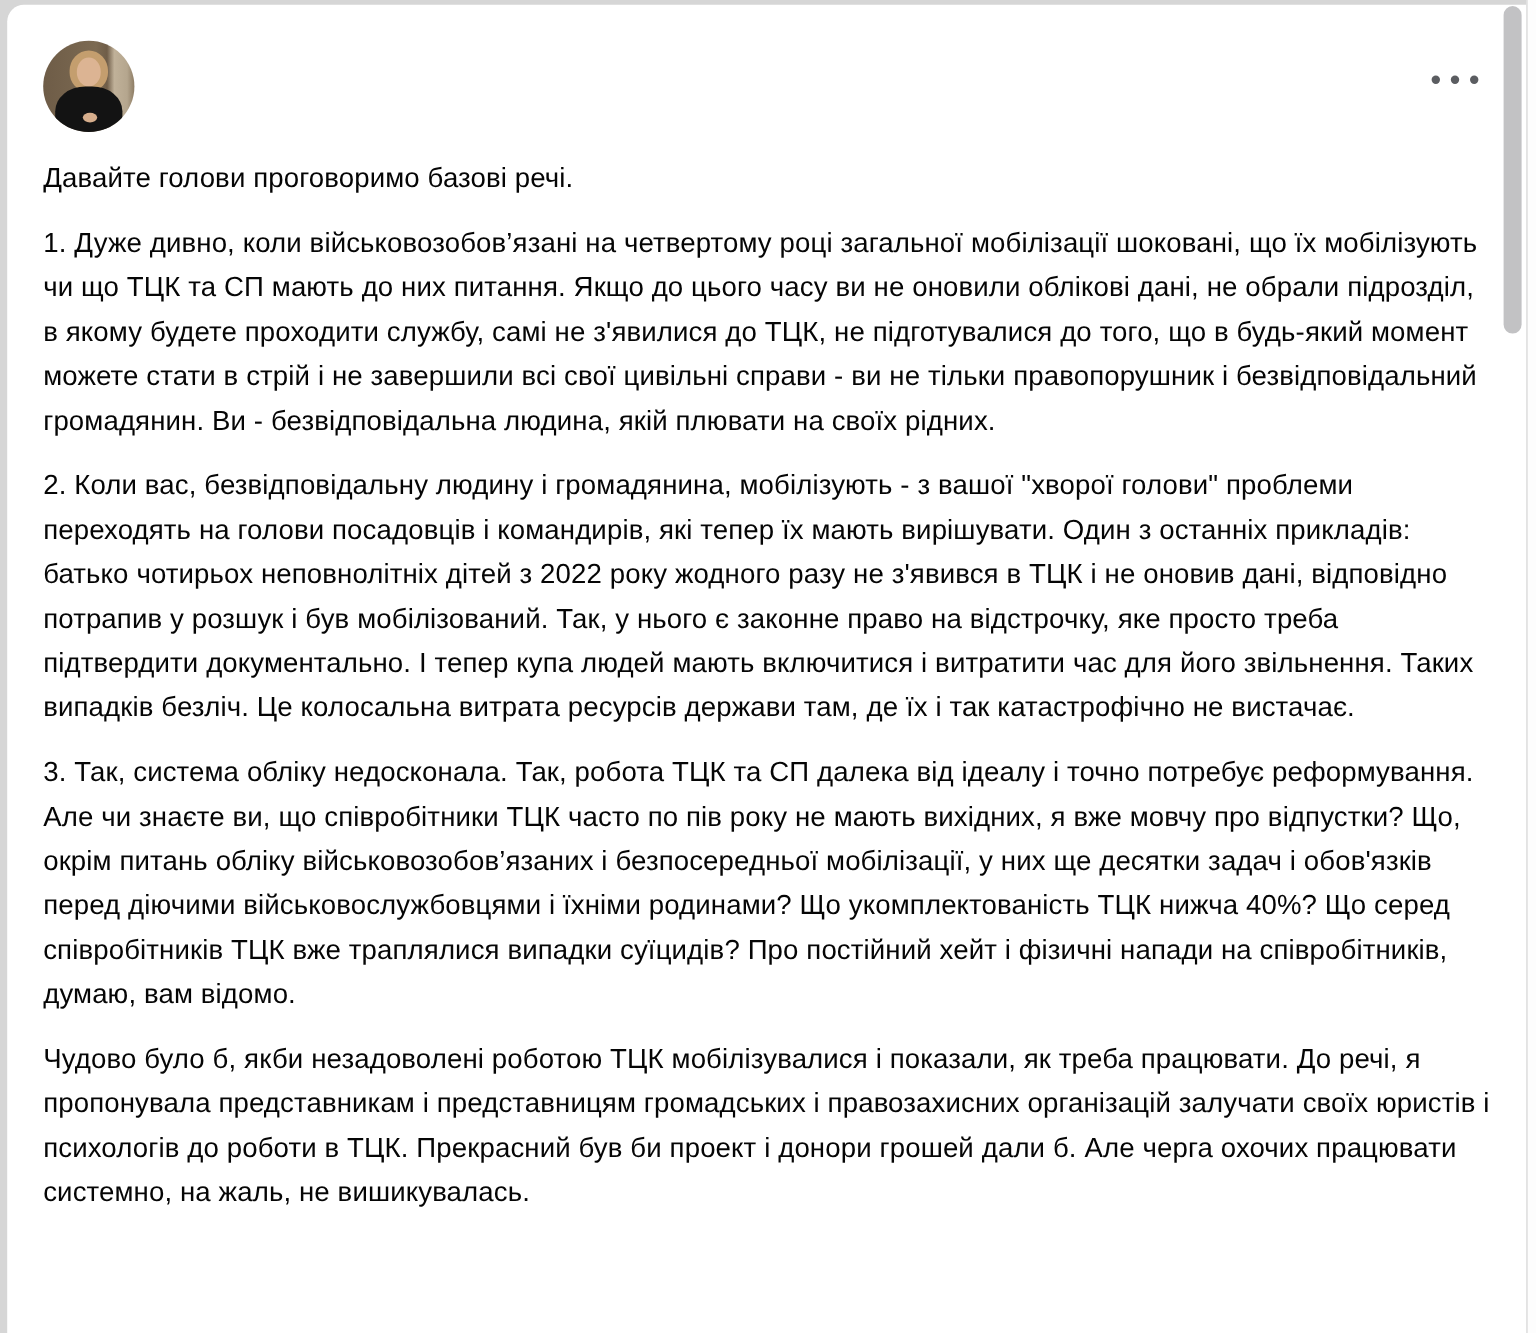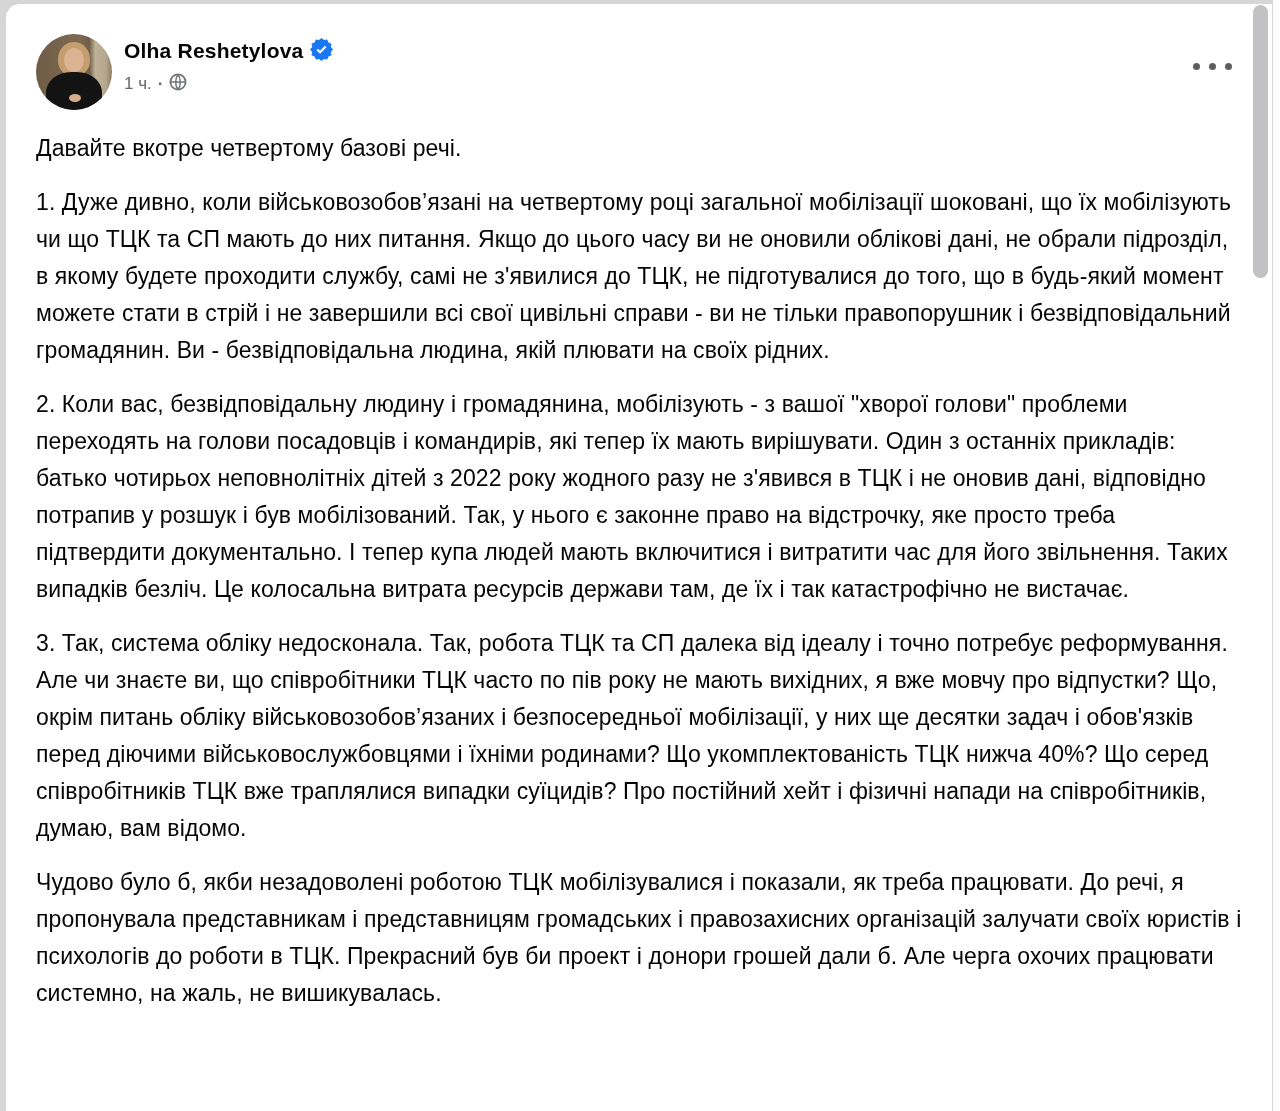--- a/index.html
+++ b/index.html
@@ -132,51 +132,30 @@
 <div class="card">
 
   <div class="header">
     <div class="avatar">
       <span class="hair"></span>
       <span class="face"></span>
       <span class="body"></span>
       <span class="hands"></span>
     </div>
 
-    <div class="header-text">
-      <div class="name-row">
-        <span class="author">Olha Reshetylova</span>
-        <span class="badge">
-          <svg width="23" height="23" viewBox="0 0 24 24">
-            <path fill="#1877f2" d="M12 0l2.6 2.2 3.3-.7 1.4 3.1 3.1 1.4-.7 3.3L24 12l-2.3 2.7.7 3.3-3.1 1.4-1.4 3.1-3.3-.7L12 24l-2.6-2.2-3.3.7-1.4-3.1-3.1-1.4.7-3.3L0 12l2.3-2.7-.7-3.3 3.1-1.4L6.1 1.5l3.3.7z"></path>
-            <path fill="#ffffff" d="M10.5 16.4L6.8 12.7l1.55-1.55 2.15 2.15 5.15-5.15 1.55 1.55z"></path>
-          </svg>
-        </span>
-      </div>
-      <div class="meta-row">
-        <span class="timestamp">1 ч.</span>
-        <span class="sep">·</span>
-        <span class="globe">
-          <svg width="18" height="18" viewBox="0 0 18 18">
-            <circle cx="9" cy="9" r="7.6" fill="none" stroke="#72757a" stroke-width="1.8"></circle>
-            <path d="M1.4 9h15.2 M9 1.4c3.1 3.6 3.1 11.6 0 15.2 M9 1.4c-3.1 3.6-3.1 11.6 0 15.2" fill="none" stroke="#72757a" stroke-width="1.5"></path>
-          </svg>
-        </span>
-      </div>
-    </div>
 
     <div class="more-btn">
       <i></i>
       <i></i>
       <i></i>
     </div>
   </div>
 
   <div class="post-body">
-    <p>Давайте вкотре четвертому базові речі.</p>
+    <p>Давайте голови проговоримо базові речі.</p>
     <p>1. Дуже дивно, коли військовозобов’язані на четвертому році загальної мобілізації шоковані, що їх мобілізують чи що ТЦК та СП мають до них питання. Якщо до цього часу ви не оновили облікові дані, не обрали підрозділ, в якому будете проходити службу, самі не з'явилися до ТЦК, не підготувалися до того, що в будь-який момент можете стати в стрій і не завершили всі свої цивільні справи - ви не тільки правопорушник і безвідповідальний громадянин. Ви - безвідповідальна людина, якій плювати на своїх рідних.</p>
     <p>2. Коли вас, безвідповідальну людину і громадянина, мобілізують - з вашої "хворої голови" проблеми переходять на голови посадовців і командирів, які тепер їх мають вирішувати. Один з останніх прикладів: батько чотирьох неповнолітніх дітей з 2022 року жодного разу не з'явився в ТЦК і не оновив дані, відповідно потрапив у розшук і був мобілізований. Так, у нього є законне право на відстрочку, яке просто треба підтвердити документально. І тепер купа людей мають включитися і витратити час для його звільнення. Таких випадків безліч. Це колосальна витрата ресурсів держави там, де їх і так катастрофічно не вистачає.</p>
     <p>3. Так, система обліку недосконала. Так, робота ТЦК та СП далека від ідеалу і точно потребує реформування. Але чи знаєте ви, що співробітники ТЦК часто по пів року не мають вихідних, я вже мовчу про відпустки? Що, окрім питань обліку військовозобов’язаних і безпосередньої мобілізації, у них ще десятки задач і обов'язків перед діючими військовослужбовцями і їхніми родинами? Що укомплектованість ТЦК нижча 40%? Що серед співробітників ТЦК вже траплялися випадки суїцидів? Про постійний хейт і фізичні напади на співробітників, думаю, вам відомо.</p>
     <p>Чудово було б, якби незадоволені роботою ТЦК мобілізувалися і показали, як треба працювати. До речі, я пропонувала представникам і представницям громадських і правозахисних організацій залучати своїх юристів і психологів до роботи в ТЦК. Прекрасний був би проект і донори грошей дали б. Але черга охочих працювати системно, на жаль, не вишикувалась.</p>
   </div>
 
 </div>
 
 <div class="scroll-rail"></div>
 <div class="scroll-track">

